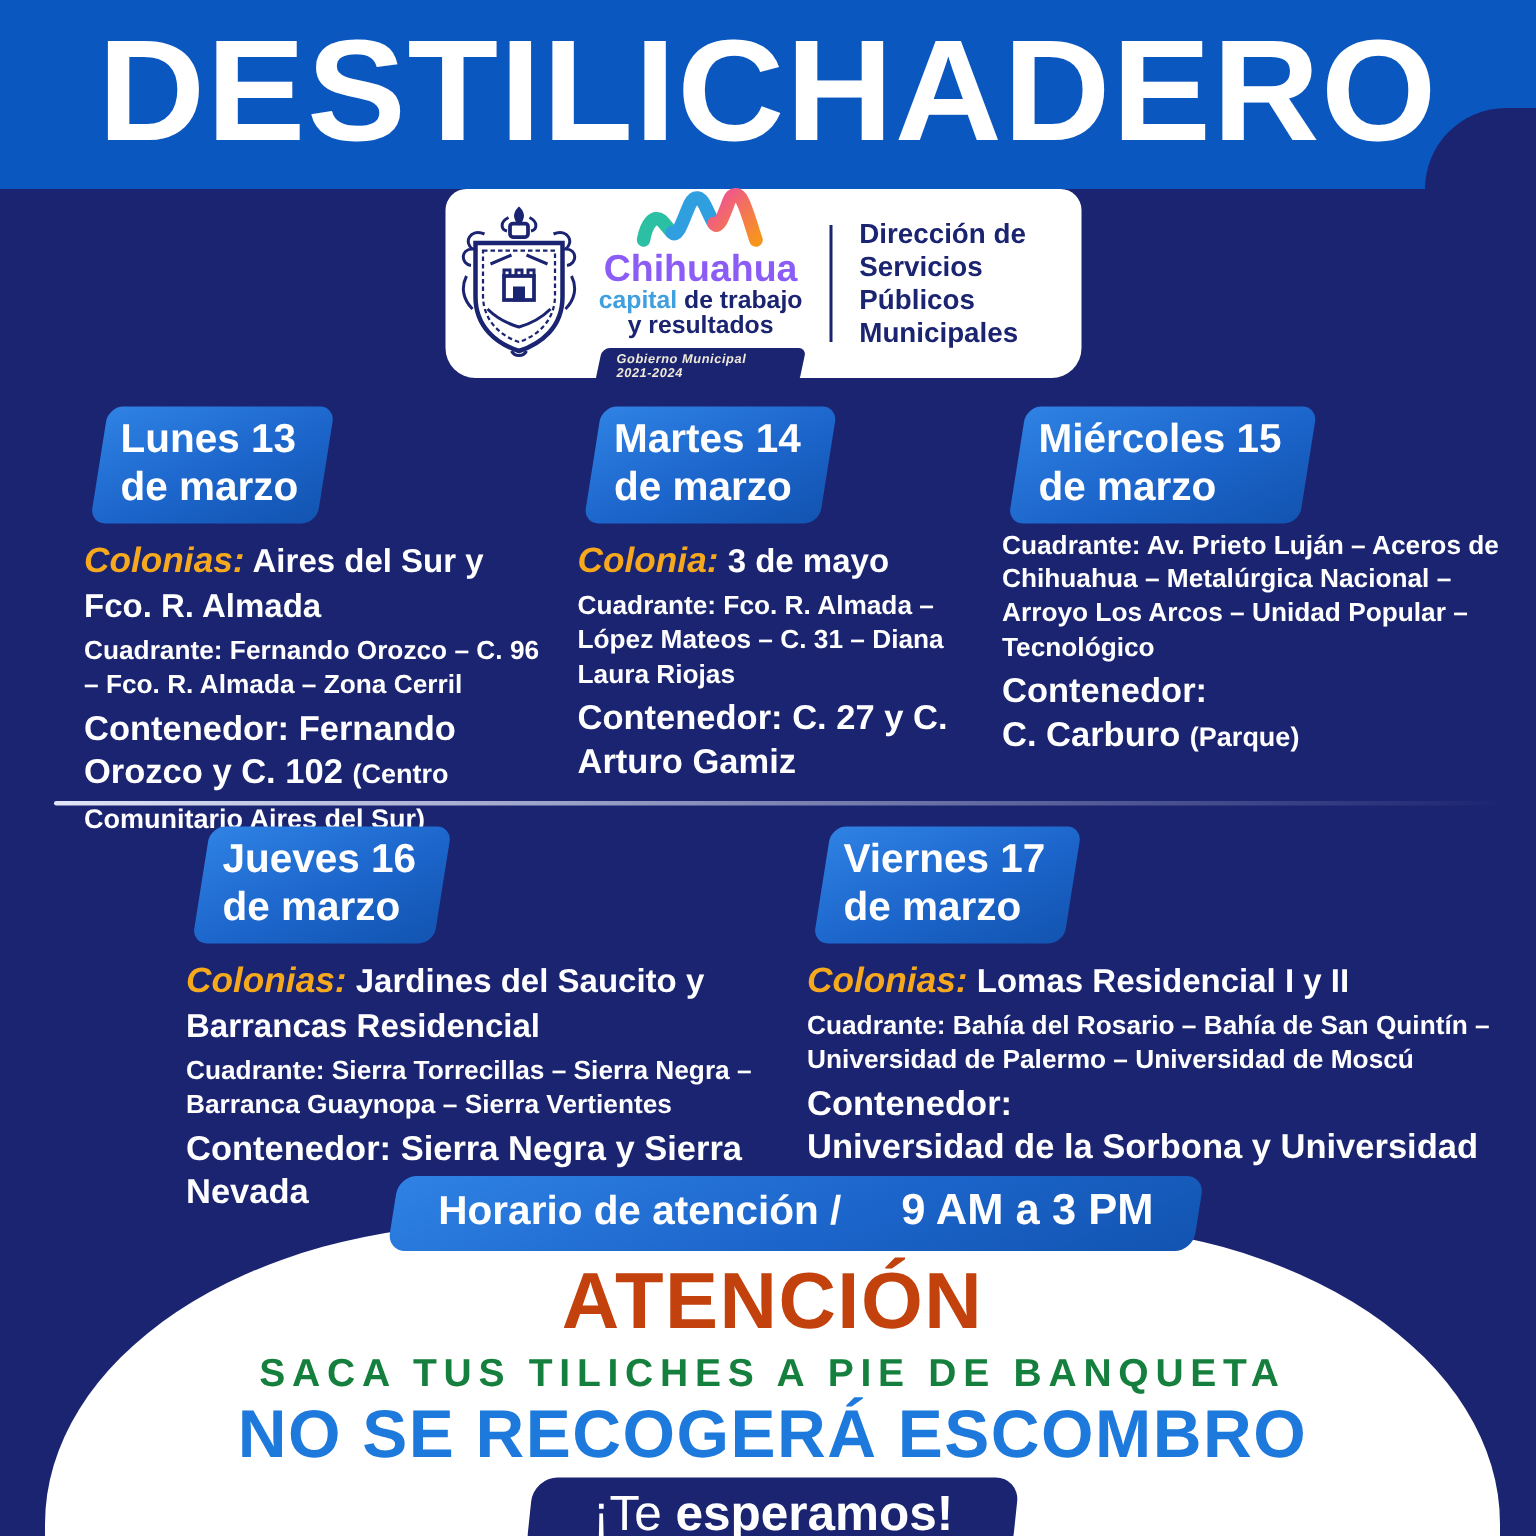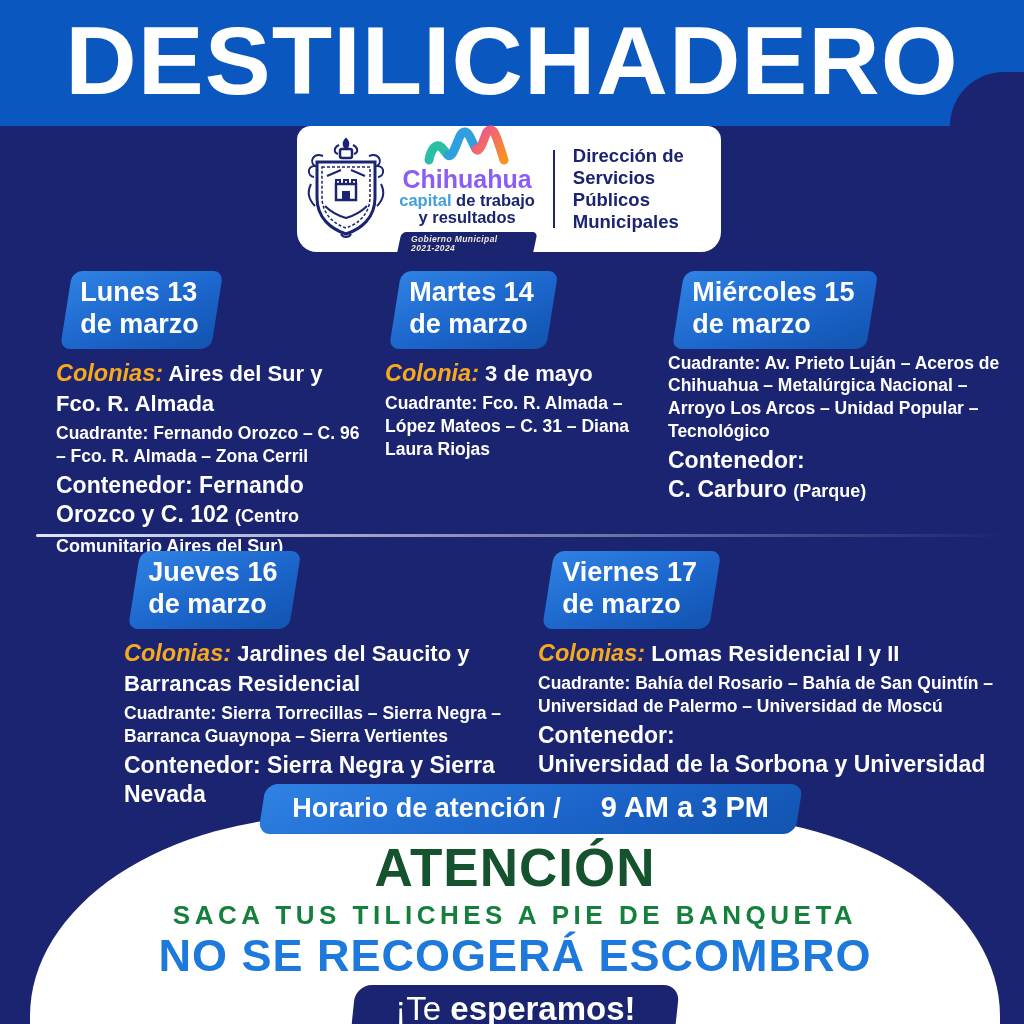--- a/index.html
+++ b/index.html
@@ -52,21 +52,21 @@
   
   .horario{position:absolute;left:262px;top:784px;background:linear-gradient(155deg,#2f82e4 0%,#1c65cb 55%,#1254b0 100%);
            border-radius:12px;transform:skewX(-9deg);padding:7px 30px 10px;z-index:5;}
   .horario .unskew{display:flex;gap:40px;align-items:baseline;transform:skewX(9deg);}
   .horario .h-label{color:#fff;font-size:27px;font-weight:700;}
   .horario .h-hours{color:#fff;font-size:29px;font-weight:800;}
 
   
   .notice{position:absolute;left:30px;right:24px;top:816px;bottom:-10px;background:#ffffff;
           border-radius:300px 300px 0 0 / 200px 200px 0 0;text-align:center;z-index:3;}
-  .n-heading{margin-top:24px;color:#14532d;font-size:53px;font-weight:800;letter-spacing:1px;line-height:1.05;}
+  .n-heading{margin-top:24px;color:#c2410c;font-size:53px;font-weight:800;letter-spacing:1px;line-height:1.05;}
   .n-line1{margin-top:4px;color:#15803d;font-size:26px;font-weight:800;letter-spacing:4.5px;}
   .n-line2{margin-top:1px;color:#1d79dc;font-size:45px;font-weight:800;letter-spacing:1px;line-height:1.05;}
   .pill-wrap{margin-top:6px;}
   .pill{display:inline-block;background:#1b2471;border-radius:16px;transform:skewX(-6deg);
         padding:5px 42px 10px;color:#fff;font-size:33px;}
   .pill .unskew{display:block;transform:skewX(6deg);}
   .pill .thin{font-weight:400;}
   .pill .bold{font-weight:800;}
 </style>
 </head>
@@ -131,20 +131,21 @@
     <div class="contenedor"><span class="cont-label">Contenedor:</span><span> Fernando Orozco y C. 102 </span><span class="cont-note">(Centro Comunitario Aires del Sur)</span></div>
   </div>
 
   <div class="card c2">
     <div class="day-ribbon"><span class="unskew">
           <span style="display:block">Martes 14</span>
           <span style="display:block">de marzo</span>
         </span></div>
     <div class="colonias"><span class="label">Colonia:</span><span> 3 de mayo</span></div>
     <div class="cuadrante">Cuadrante: Fco. R. Almada – López Mateos – C. 31 – Diana Laura Riojas</div>
+    <div class="contenedor"><span class="cont-label">Contenedor:</span><span> C. 27 y C. Arturo Gamiz</span></div>
   </div>
 
   <div class="card c3">
     <div class="day-ribbon"><span class="unskew">
           <span style="display:block">Miércoles 15</span>
           <span style="display:block">de marzo</span>
         </span></div>
     <div class="cuadrante">Cuadrante: Av. Prieto Luján – Aceros de Chihuahua – Metalúrgica Nacional – Arroyo Los Arcos – Unidad Popular –Tecnológico</div>
     <div class="contenedor stack"><span class="cont-label">Contenedor:</span><span>C. Carburo </span><span class="cont-note">(Parque)</span></div>
   </div>

